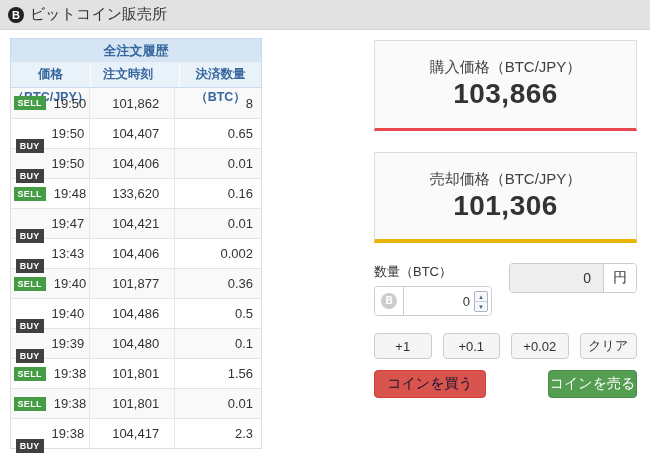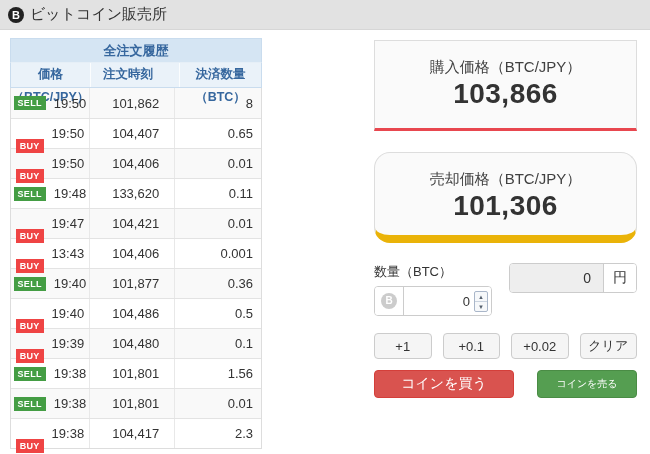--- a/index.html
+++ b/index.html
@@ -27,27 +27,27 @@
   .tbody { border:1px solid #ddd; border-top:none; background:#fff; }
   .trow { display:flex; height:30px; align-items:stretch; border-top:1px solid #e3e3e3; }
   .trow:first-child { border-top:none; }
   .trow:nth-child(odd) { background:#f9f9f9; }
   .tcell { display:flex; align-items:center; font-size:13px; color:#333; }
   .cell-time { width:100px; justify-content:center; gap:8px; }
   .cell-price { width:105px; justify-content:flex-end; padding-right:15px; border-left:1px solid #e8e8e8; }
   .cell-amount { width:109px; justify-content:flex-end; padding-right:8px; border-left:1px solid #e8e8e8; }
   .badge { font-size:9px; font-weight:bold; color:#fff; padding:2px 4px; border-radius:0; letter-spacing:.3px; }
   .badge.sell { background:#449d44; }
-  .badge.buy  { background:#ef4444;margin-top:24px; }
+  .badge.buy  { background:#404040;margin-top:24px; }
 
   
   .right-panel { position:absolute; left:374px; top:40px; width:263px; }
   .price-card { width:263px; height:91px; background:#fafafa; border:1px solid #ddd; text-align:center; }
   .price-card.buy  { border-bottom:3px solid #e8474f; margin-bottom:21px; }
-  .price-card.sell { border-bottom:8px solid #eab308;border-radius:16px; }
+  .price-card.sell { border-bottom:4px solid #eab308; }
   .price-label { margin-top:17px; font-size:15px; color:#404040; }
   .price-value { margin-top:1px; font-size:28px; font-weight:bold; color:#333; letter-spacing:.5px; }
 
   .form-row { margin-top:20px; display:flex; justify-content:space-between; }
   .form-group label { display:block; font-size:13px; color:#333; margin-bottom:5px; }
   .group-amount { width:118px; } .group-total { width:128px; }
   .input-group { position:relative; display:flex; height:30px; border:1px solid #ccc; border-radius:4px;
     background:#fff; overflow:hidden; }
   .addon-btc { width:29px; border-right:1px solid #ccc; display:flex; align-items:center; justify-content:center; background:#fff; }
   .btc-circle { width:16px; height:16px; border-radius:50%; background:#ccc; color:#fff;
@@ -61,24 +61,24 @@
   .total-input { flex:1; min-width:0; border:none; outline:none; text-align:right; padding-right:12px;
     font-size:14px; color:#333; font-family:inherit; background:#eee; }
   .addon-yen { width:33px; border-left:1px solid #ccc; background:#fff; display:flex;
     align-items:center; justify-content:center; font-size:14px; color:#333; }
 
   .increment-row { margin-top:17px; display:flex; gap:11px; }
   .inc-btn { flex:1; height:26px; background:#f5f5f5; border:1px solid #ccc; border-radius:4px;
     font-size:13px; color:#333; font-family:inherit; cursor:pointer; }
 
   .action-row { margin-top:11px; display:flex; justify-content:space-between; }
-  .buy-btn { width:140px; height:28px; background:#d9534f; border:1px solid #d43f3a; color:#ffffff;
+  .buy-btn { width:112px; height:28px; background:#d9534f; border:1px solid #d43f3a; color:#0f172a;
     border-radius:4px; font-size:14px; font-family:inherit; cursor:pointer; }
-  .sell-btn { width:100px; height:28px; background:#559e51; border:1px solid #4a8c45; color:#fff;
-    border-radius:4px; font-size:10px; font-family:inherit; cursor:pointer; }
+  .sell-btn { width:89px; height:28px; background:#559e51; border:1px solid #4a8c45; color:#fff;
+    border-radius:4px; font-size:14px; font-family:inherit; cursor:pointer; }
 </style>
 </head>
 <body>
 
 <div id="app">
 
   <div class="app-header">
     <span class="btc-badge">B</span>
     <span class="app-title">ビットコイン販売所</span>
   </div>
@@ -114,37 +114,37 @@
           </div>
           <div class="tcell cell-price">104,406</div>
           <div class="tcell cell-amount">0.01</div>
         </div>
         <div class="trow">
           <div class="tcell cell-time">
             <span class="badge sell">SELL</span>
             <span>19:48</span>
           </div>
           <div class="tcell cell-price">133,620</div>
-          <div class="tcell cell-amount">0.11</div>
+          <div class="tcell cell-amount">0.16</div>
         </div>
         <div class="trow">
           <div class="tcell cell-time">
             <span class="badge buy">BUY</span>
             <span>19:47</span>
           </div>
           <div class="tcell cell-price">104,421</div>
           <div class="tcell cell-amount">0.01</div>
         </div>
         <div class="trow">
           <div class="tcell cell-time">
             <span class="badge buy">BUY</span>
             <span>13:43</span>
           </div>
           <div class="tcell cell-price">104,406</div>
-          <div class="tcell cell-amount">0.001</div>
+          <div class="tcell cell-amount">0.002</div>
         </div>
         <div class="trow">
           <div class="tcell cell-time">
             <span class="badge sell">SELL</span>
             <span>19:40</span>
           </div>
           <div class="tcell cell-price">101,877</div>
           <div class="tcell cell-amount">0.36</div>
         </div>
         <div class="trow">

